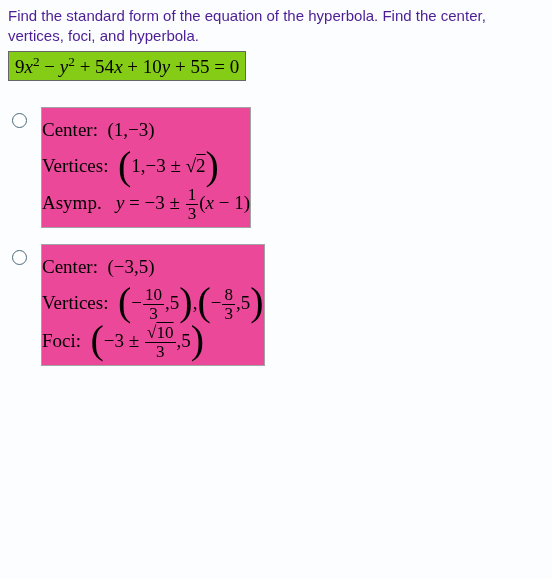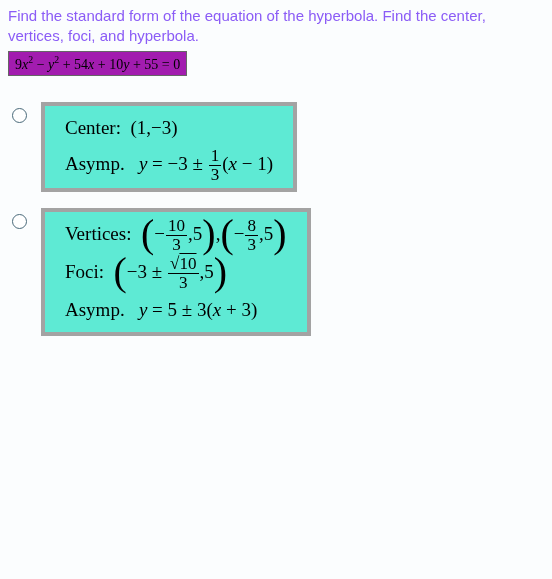--- a/index.html
+++ b/index.html
@@ -3,53 +3,53 @@
 <meta charset="utf-8">
 <style>
   body {
     margin: 0;
     padding: 0;
     font-family: Arial, Helvetica, sans-serif;
     background: #fbfdfe;
     width: 552px;
   }
   .prompt {
-    color: #8b5cf6;
+    color: #4c1d95;
     font-size: 15px;
     padding: 6px 8px 4px 8px;
     line-height: 1.3;
   }
   .equation-box {
     display: inline-block;
     border: 1px solid #666;
-    background: #a21caf;
+    background: #84cc16;
     padding: 2px 6px;
     margin: 2px 8px 10px 8px;
     font-family: "Times New Roman", serif;
-    font-size: 14px;
+    font-size: 19px;
   }
   .option-row {
     display: flex;
     align-items: flex-start;
     padding: 8px 8px 8px 12px;
   }
   .radio {
     width: 13px;
     height: 13px;
     border: 1.5px solid #4a6a7a;
     border-radius: 50%;
     background: #fff;
     margin-top: 6px;
     margin-right: 14px;
     flex-shrink: 0;
   }
   .answer-block {
-    border: 4px solid #a3a3a3;
-    background: #5eead4;
-    padding: 4px 20px;
+    border: 1px solid #a3a3a3;
+    background: #ec4899;
+    padding: 4px 0;
     font-family: "Times New Roman", serif;
     font-size: 19px;
     line-height: 1.9;
   }
   .divider {
     height: 8px;
   }
   .sup { font-size: 0.7em; vertical-align: super; }
   .rad { text-decoration: overline; }
   .frac {
@@ -88,38 +88,42 @@
 <div class="divider"></div>
 
 <div class="option-row">
   <div class="radio"></div>
   <div class="answer-block">
     <div>
       <span>Center:</span>&nbsp;
       <span>(1,−3)</span>
     </div>
     <div>
+      <span>Vertices:</span>&nbsp;
+      <span><span class="bigparen">(</span>1,−3 ± √<span class="rad">2</span><span class="bigparen">)</span></span>
+    </div>
+    <div>
       <span>Asymp.</span>&nbsp;&nbsp;
       <span><i>y</i> = −3 ± <span class="frac"><span class="num">1</span><span class="den">3</span></span>(<i>x</i> − 1)</span>
     </div>
   </div>
 </div>
 
 <div class="option-row">
   <div class="radio"></div>
   <div class="answer-block">
     <div>
+      <span>Center:</span>&nbsp;
+      <span>(−3,5)</span>
+    </div>
+    <div>
       <span>Vertices:</span>&nbsp;
       <span><span class="bigparen">(</span>−<span class="frac"><span class="num">10</span><span class="den">3</span></span>,5<span class="bigparen">)</span>,<span class="bigparen">(</span>−<span class="frac"><span class="num">8</span><span class="den">3</span></span>,5<span class="bigparen">)</span></span>
     </div>
     <div>
       <span>Foci:</span>&nbsp;
       <span><span class="bigparen">(</span>−3 ± <span class="frac"><span class="num">√<span class="rad">10</span></span><span class="den">3</span></span>,5<span class="bigparen">)</span></span>
-    </div>
-    <div>
-      <span>Asymp.</span>&nbsp;&nbsp;
-      <span><i>y</i> = 5 ± 3(<i>x</i> + 3)</span>
     </div>
   </div>
 </div>
 
 
 
 
 </body></html>

